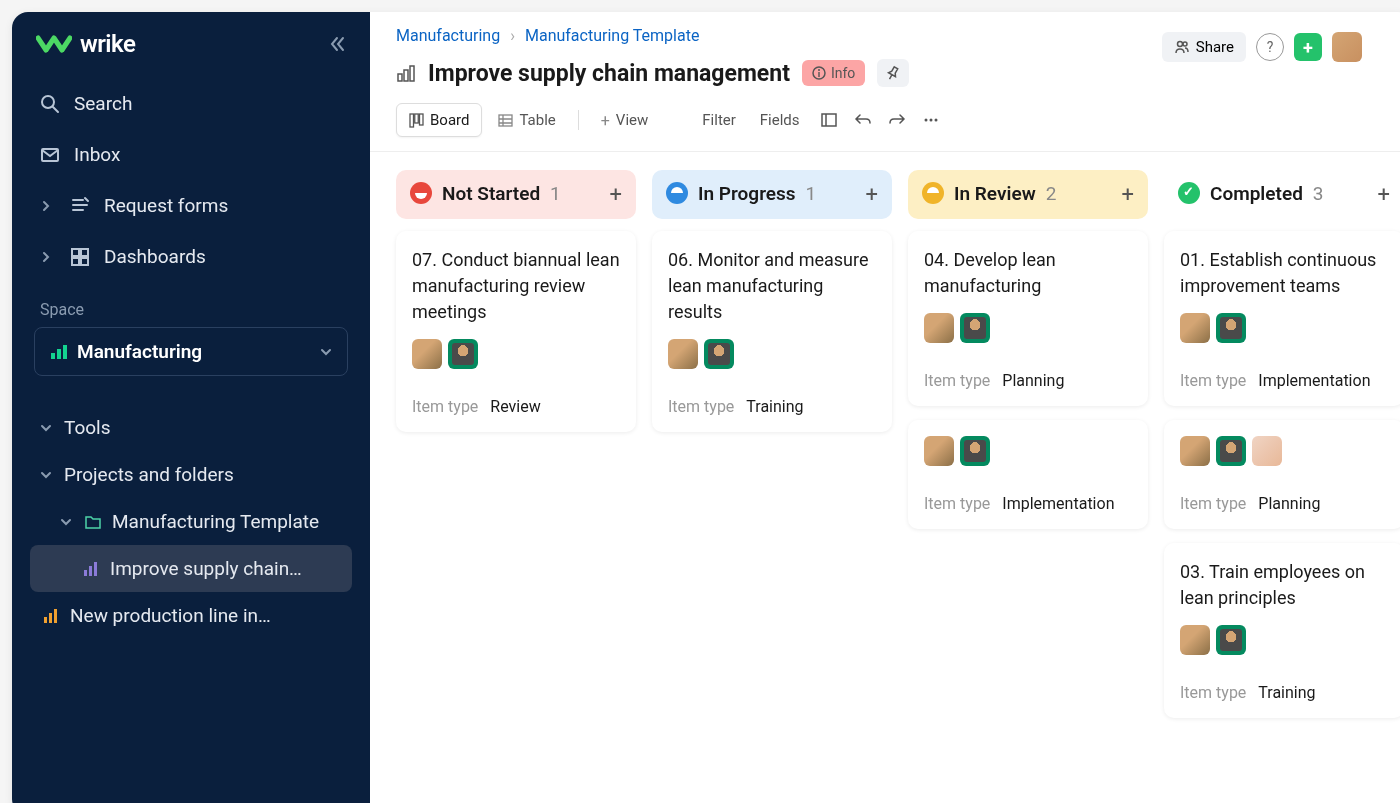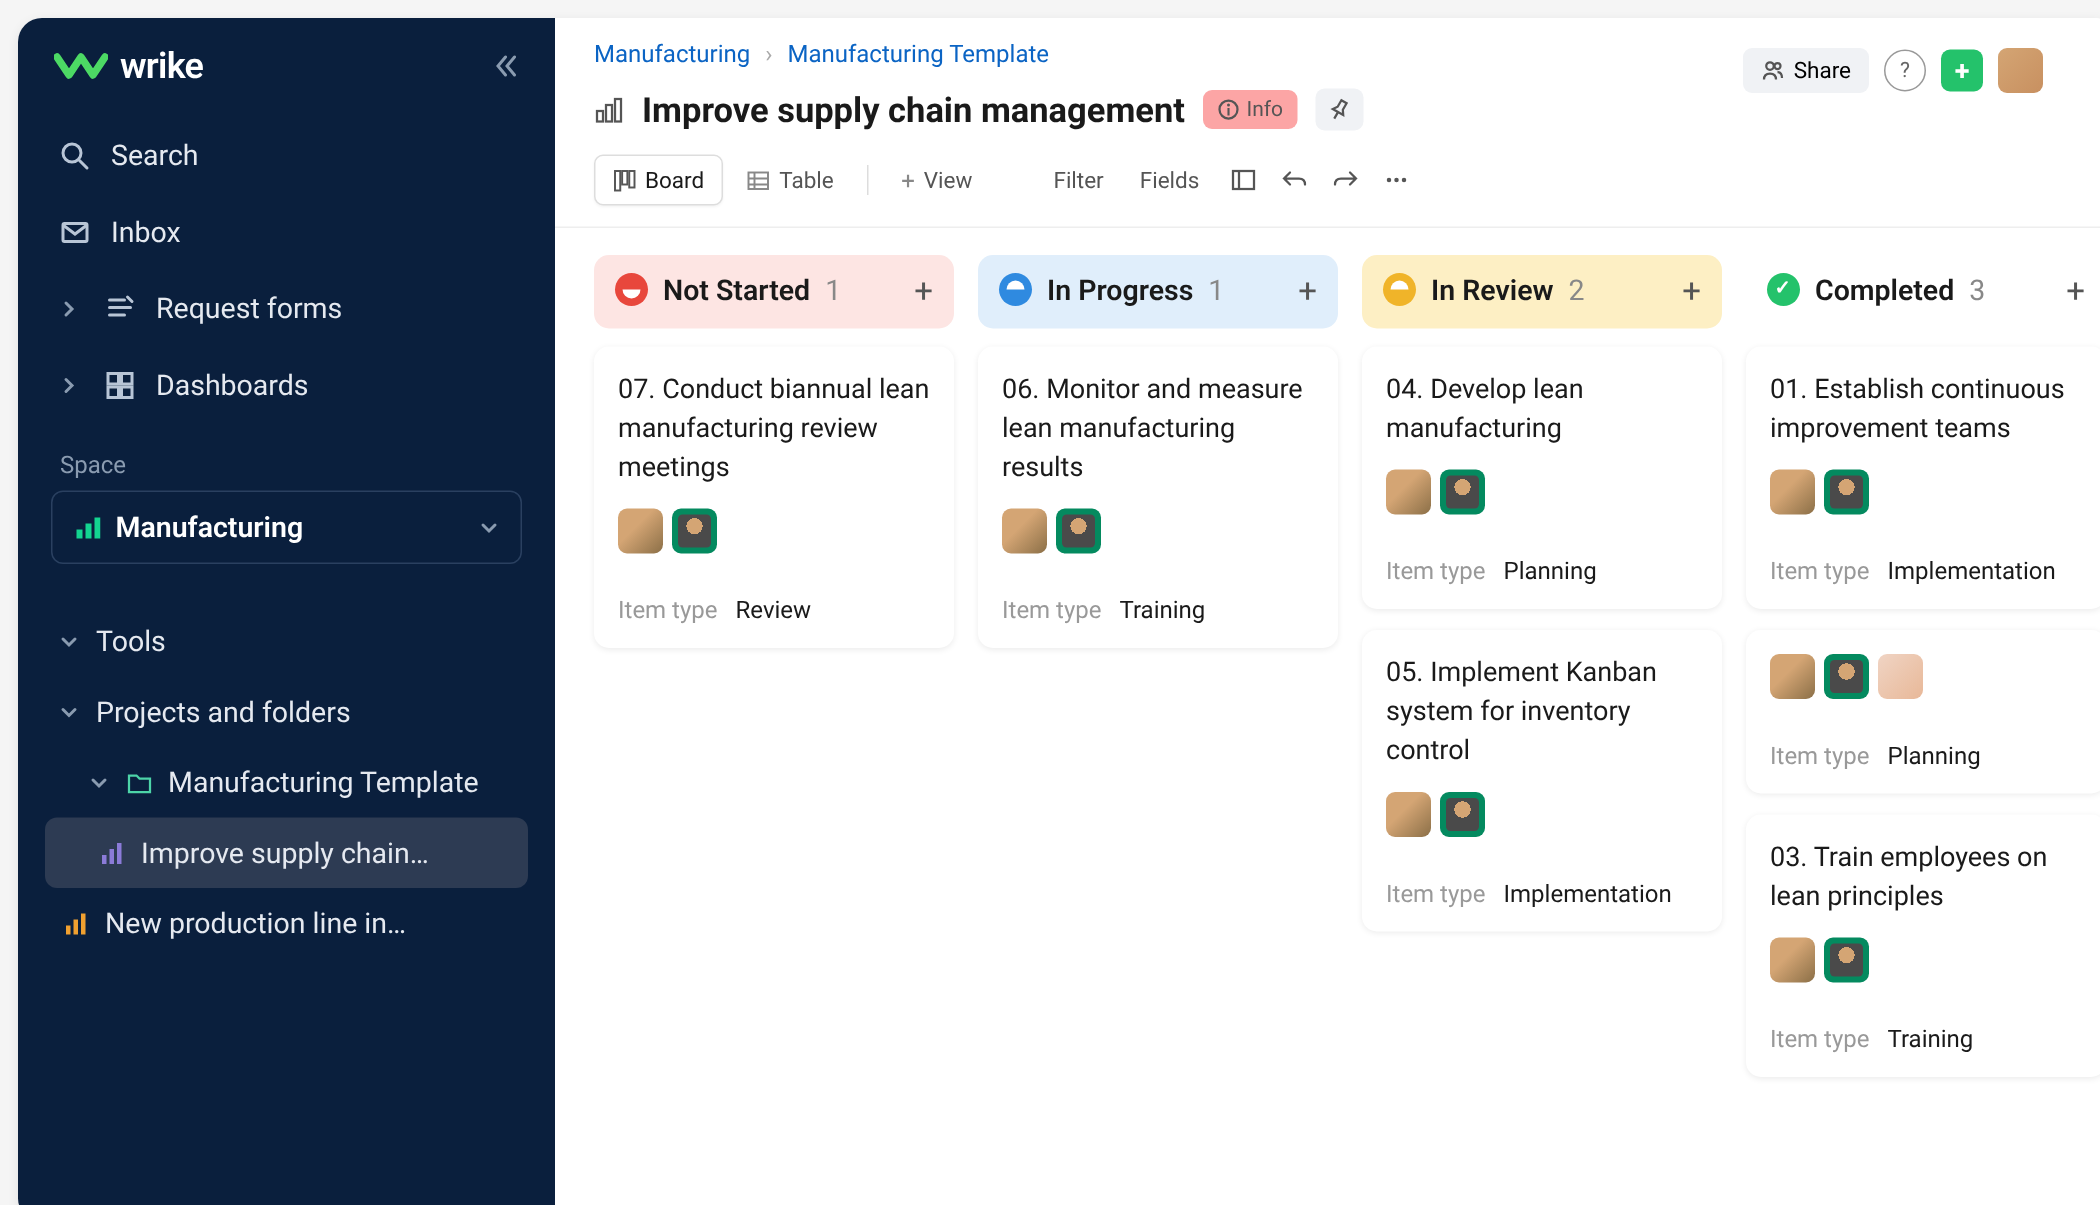--- a/index.html
+++ b/index.html
@@ -17,21 +17,21 @@
 .nav-item .chev { width: 16px; color: #8a9bb0; }
 .nav-icon { width: 20px; height: 20px; display: flex; align-items: center; justify-content: center; color: #b8c5d6; }
 .space-label { padding: 18px 28px 8px; color: #8a9bb0; font-size: 16px; }
 .space-selector { margin: 0 22px; border: 1px solid #2a4060; border-radius: 8px; padding: 12px 14px; display: flex; align-items: center; gap: 10px; cursor: pointer; }
 .space-selector .space-name { font-size: 19px; font-weight: 600; flex: 1; }
 .space-icon { width: 18px; height: 18px; }
 .tree { margin-top: 28px; }
 .tree-item { display: flex; align-items: center; gap: 10px; padding: 12px 28px; font-size: 19px; color: #e5e9f0; cursor: pointer; }
 .tree-item.indent-1 { padding-left: 48px; }
 .tree-item.indent-2 { padding-left: 30px; }
-.tree-item.active { background: #2d3b53; border-radius: 8px; margin: 0 18px; padding-left: 36px; }
+.tree-item.active { background: #2d3b53; border-radius: 8px; margin: 0 18px; padding-left: 52px; }
 .tree-item .chev-d { width: 14px; color: #8a9bb0; }
 .proj-icon { width: 18px; height: 18px; }
 
 
 .main { flex: 1; display: flex; flex-direction: column; background: #fff; overflow: hidden; }
 .topbar { padding: 14px 26px 0; }
 .breadcrumb { display: flex; align-items: center; gap: 10px; font-size: 16px; color: #0b64c4; }
 .breadcrumb .sep { color: #aaa; }
 .breadcrumb a { color: #0b64c4; cursor: pointer; }
 .top-actions { position: absolute; right: 38px; top: 32px; display: flex; align-items: center; gap: 10px; justify-content: center; }
@@ -365,21 +365,20 @@
             <div class="avatars">
               <div class="avatar a1"></div>
               <div class="avatar a2"></div>
             </div>
             <div class="card-meta">
               <span class="meta-label">Item type</span>
               <span class="meta-value">Planning</span>
             </div>
           </div>
           <div class="card">
-            <div class="card-title">05. Implement Kanban system for inventory control</div>
             <div class="avatars">
               <div class="avatar a1"></div>
               <div class="avatar a2"></div>
             </div>
             <div class="card-meta">
               <span class="meta-label">Item type</span>
               <span class="meta-value">Implementation</span>
             </div>
           </div>
         </div>

